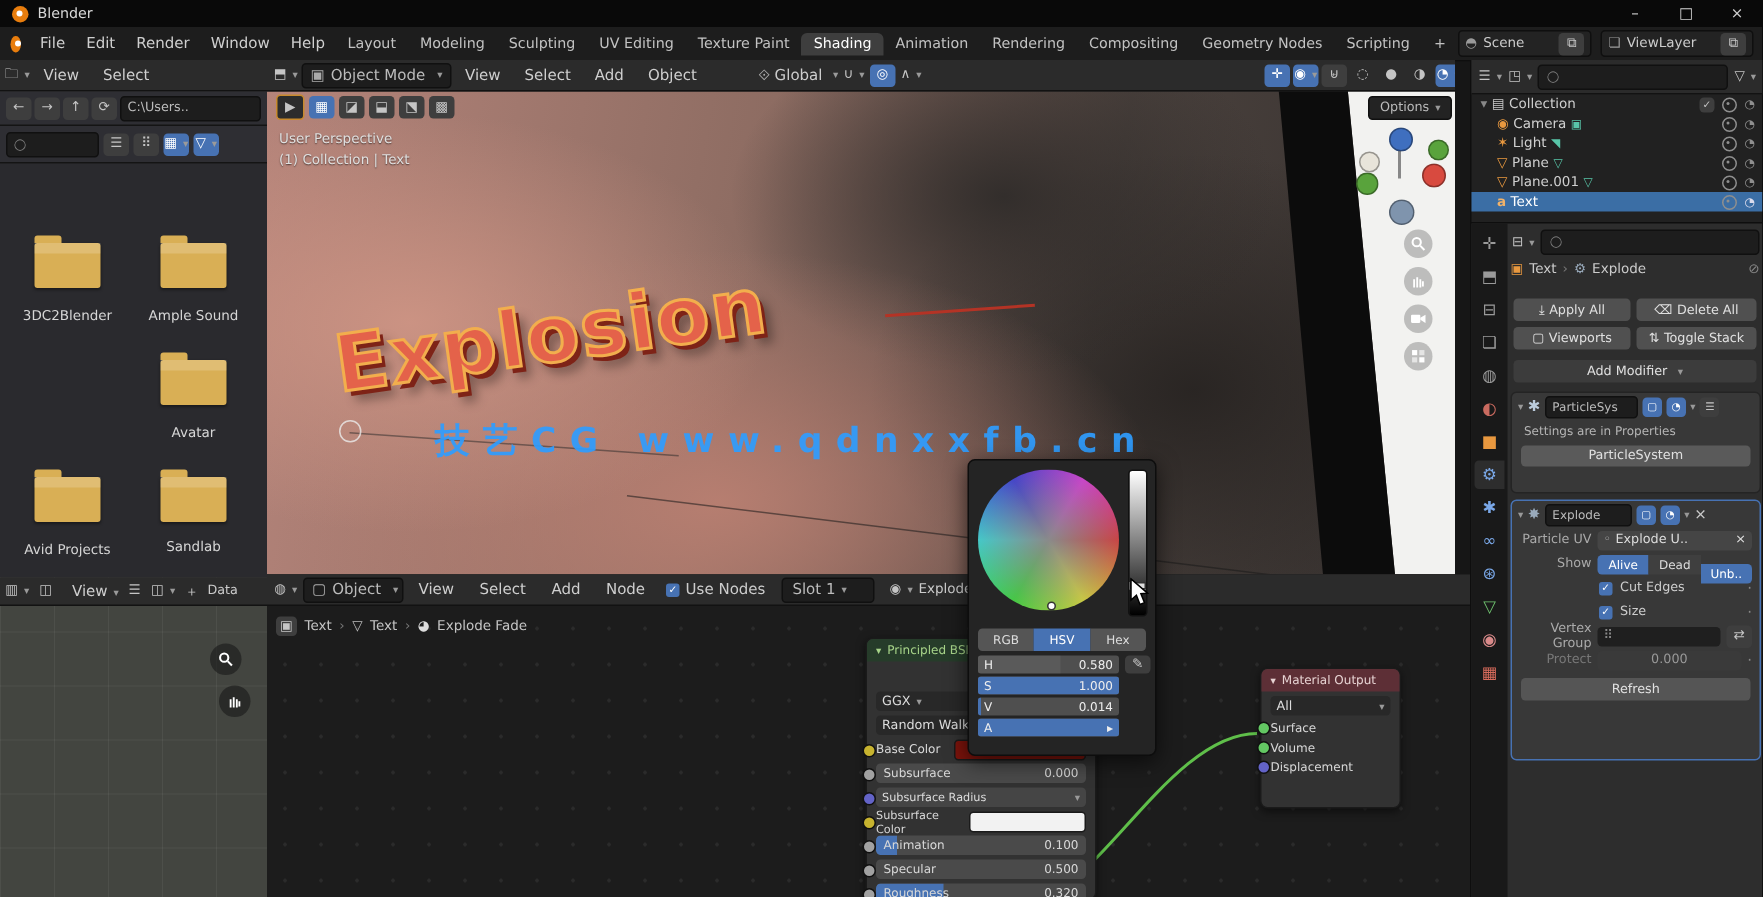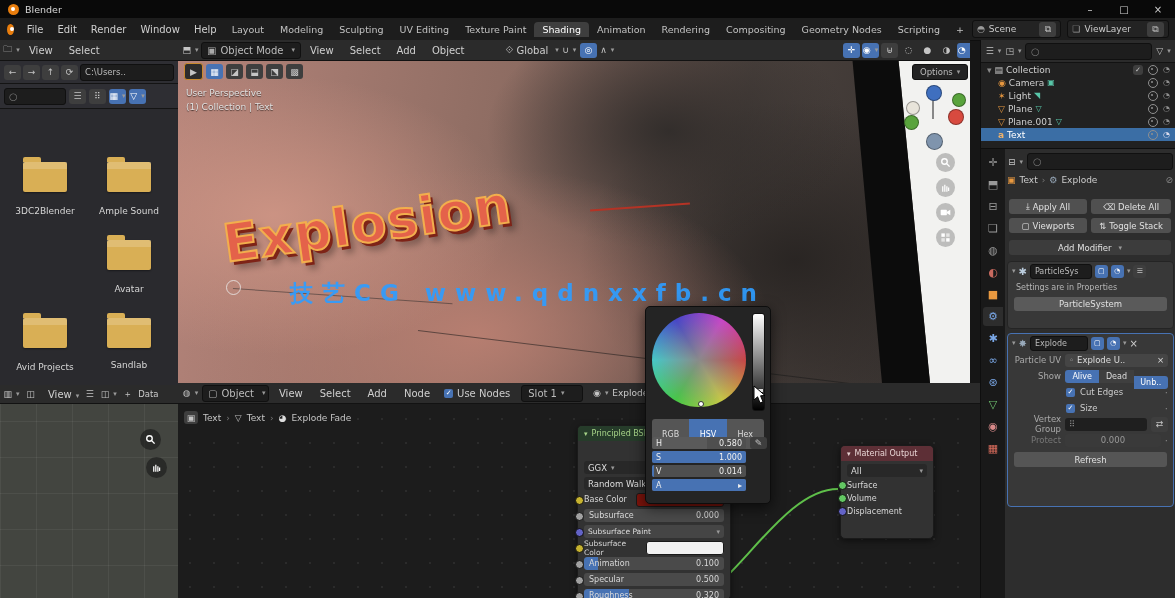--- a/index.html
+++ b/index.html
@@ -78,21 +78,21 @@
   .sock{position:absolute;left:-9px;top:3px;width:7px;height:7px;border-radius:50%;border:1px solid #101010;}
   .s-gray{background:#a1a1a1;} .s-yellow{background:#c7b32f;} .s-blue{background:#6363c7;} .s-green{background:#63c763;}
   .zlab{position:relative;z-index:1;}
   
   .picker{position:absolute;left:467px;top:-77px;width:124px;height:196px;background:#242424;border:1px solid #0d0d0d;border-radius:5px;box-shadow:0 4px 14px rgba(0,0,0,.6);z-index:5;}
   .wheel{position:absolute;left:6px;top:6px;width:94px;height:94px;border-radius:50%;
     background:radial-gradient(circle,#8a8a8a 0%,rgba(120,120,120,.0) 72%),
     conic-gradient(from 90deg,#c94444,#c9c944,#44c944,#44c9c9,#4444c9,#c944c9,#c94444);}
   .vbar{position:absolute;left:106px;top:6px;width:11px;height:96px;border-radius:3px;background:linear-gradient(#ffffff,#000000);border:1px solid #111;}
   .ptabs{position:absolute;left:6px;top:112px;display:flex;width:112px;}
-  .ptabbtn{flex:1;height:30px;background:#555;display:flex;align-items:center;justify-content:center;font-size:8px;color:#ddd;}
+  .ptabbtn{flex:1;height:15px;background:#555;display:flex;align-items:center;justify-content:center;font-size:8px;color:#ddd;}
   .ptabbtn.on{background:#4772b3;color:#fff;}
   .pslider{position:relative;height:12px;background:#4f4f4f;border-radius:2px;display:flex;align-items:center;justify-content:space-between;padding:0 4px;font-size:8px;color:#eee;overflow:hidden;margin-bottom:2px;}
   .psfill{position:absolute;left:0;top:0;bottom:0;background:#4772b3;}
   
   .imged{left:0;top:385px;width:178px;height:213px;background:#434540;border-right:1px solid #0e0e0e;
     background-image:linear-gradient(rgba(255,255,255,.055) 1px,transparent 1px),linear-gradient(90deg,rgba(255,255,255,.055) 1px,transparent 1px);
     background-size:36px 36px;}
   .dkcirc{position:absolute;width:21px;height:21px;border-radius:50%;background:rgba(20,20,20,.55);display:flex;align-items:center;justify-content:center;}
   .link-svg{position:absolute;left:0;top:0;pointer-events:none;}
   .cursor{position:absolute;z-index:9;}
@@ -547,21 +547,21 @@
       <div class="nrow">
         <span class="sock s-gray"></span>
         <span class="nwid">
           <span class="zlab">Subsurface</span>
             <span class="zlab">0.000</span>
         </span>
       </div>
       <div class="nrow">
         <span class="sock s-blue"></span>
         <span class="pwidget caret" style="flex:1;justify-content:space-between;">
-            <span style="font-size:7.5px">Subsurface Paint</span>
+            <span style="font-size:7.5px">Subsurface Radius</span>
           </span>
       </div>
       <div class="nrow">
         <span class="sock s-yellow"></span>
         <span style="width:62px;font-size:7.5px">Subsurface Color</span>
         <span style="flex:1;height:12px;border-radius:3px;background:#f2f2f2;border:1px solid #1a1a1a;"></span>
       </div>
       <div class="nrow">
         <span class="sock s-gray"></span>
         <span class="nwid">

